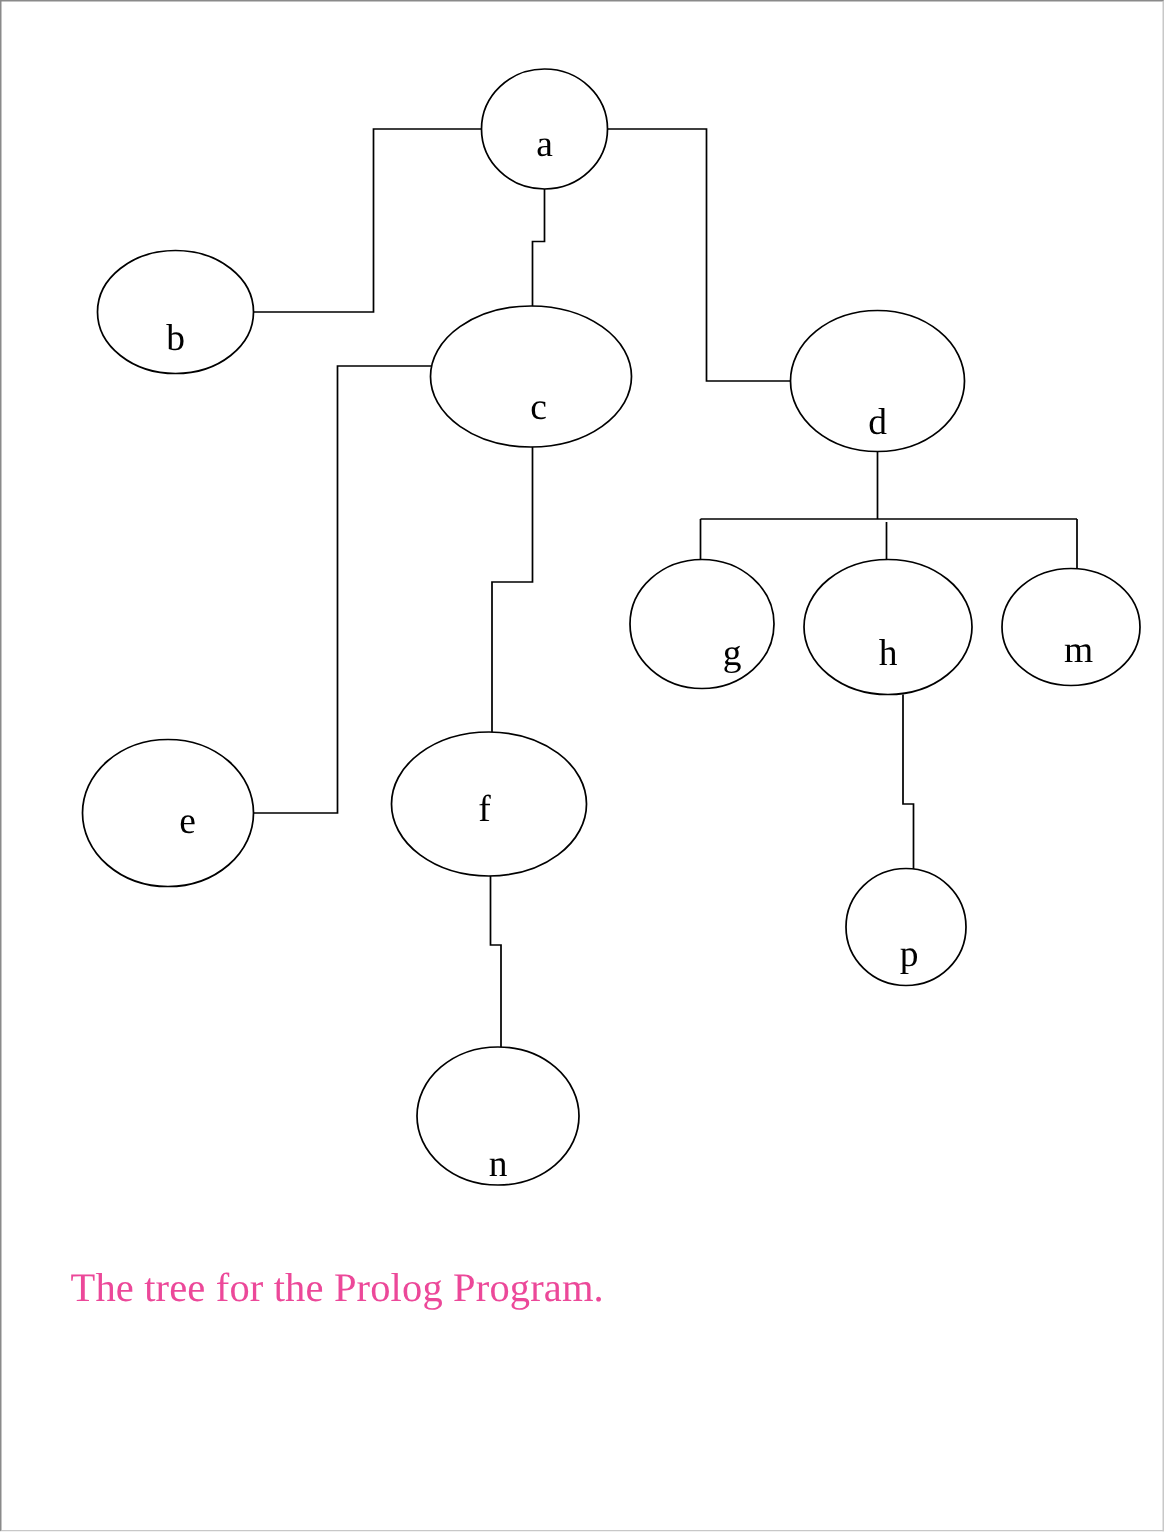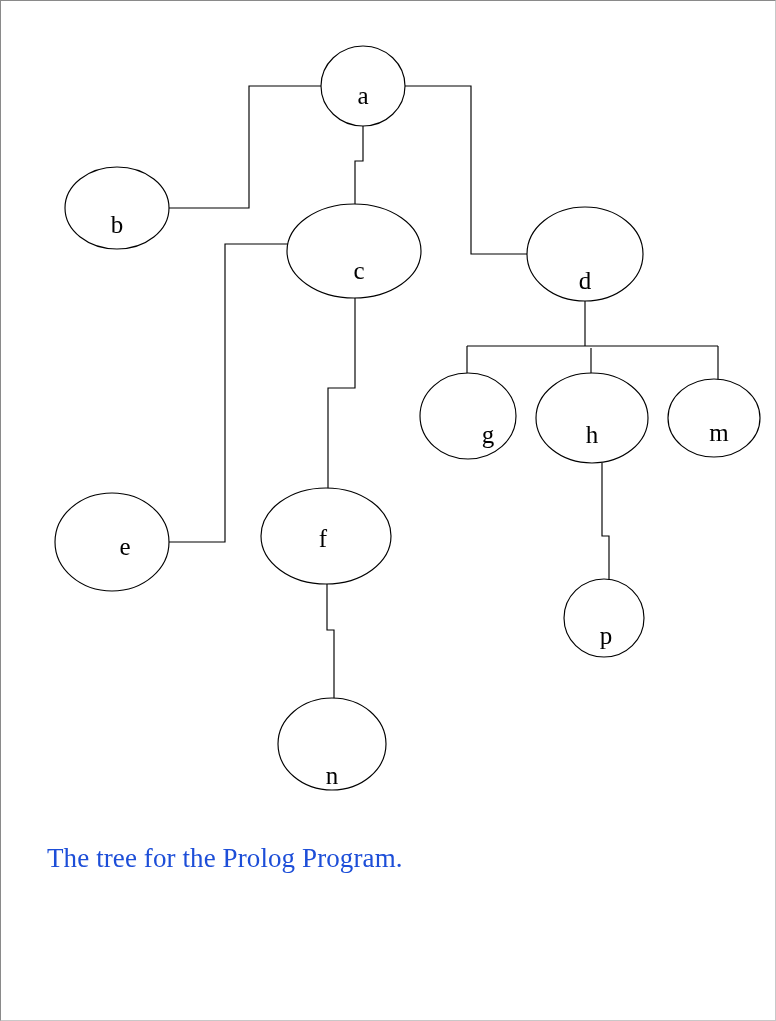--- a/index.html
+++ b/index.html
@@ -49,21 +49,21 @@
     fill: #000000;
     text-anchor: middle;
     dominant-baseline: alphabetic;
   }
   .caption-text {
     position: absolute;
     left: 46px;
     top: 842px;
     font-family: "Liberation Serif", "DejaVu Serif", serif;
     font-size: 27px;
-    color: #1d4ed8;
+    color: #ec4899;
     white-space: nowrap;
     letter-spacing: 0.1px;
     text-align: center;
   }
 </style>
 </head>
 <body>
 
 <div id="page">
 

